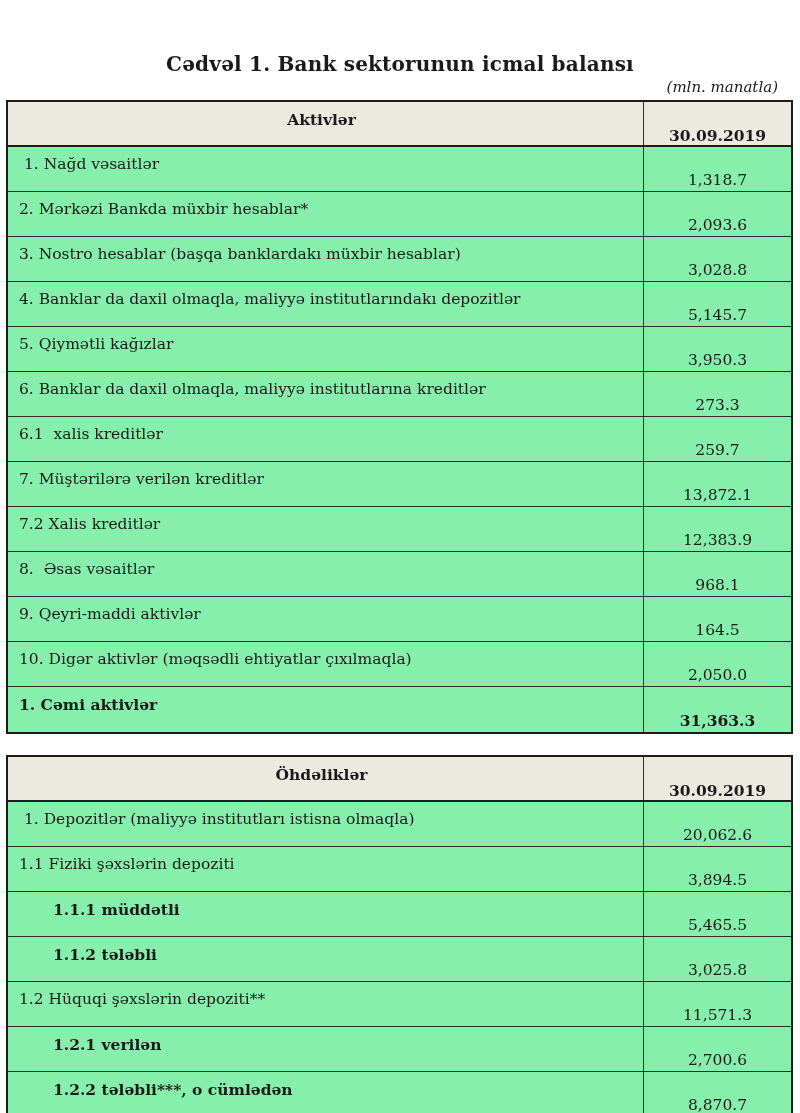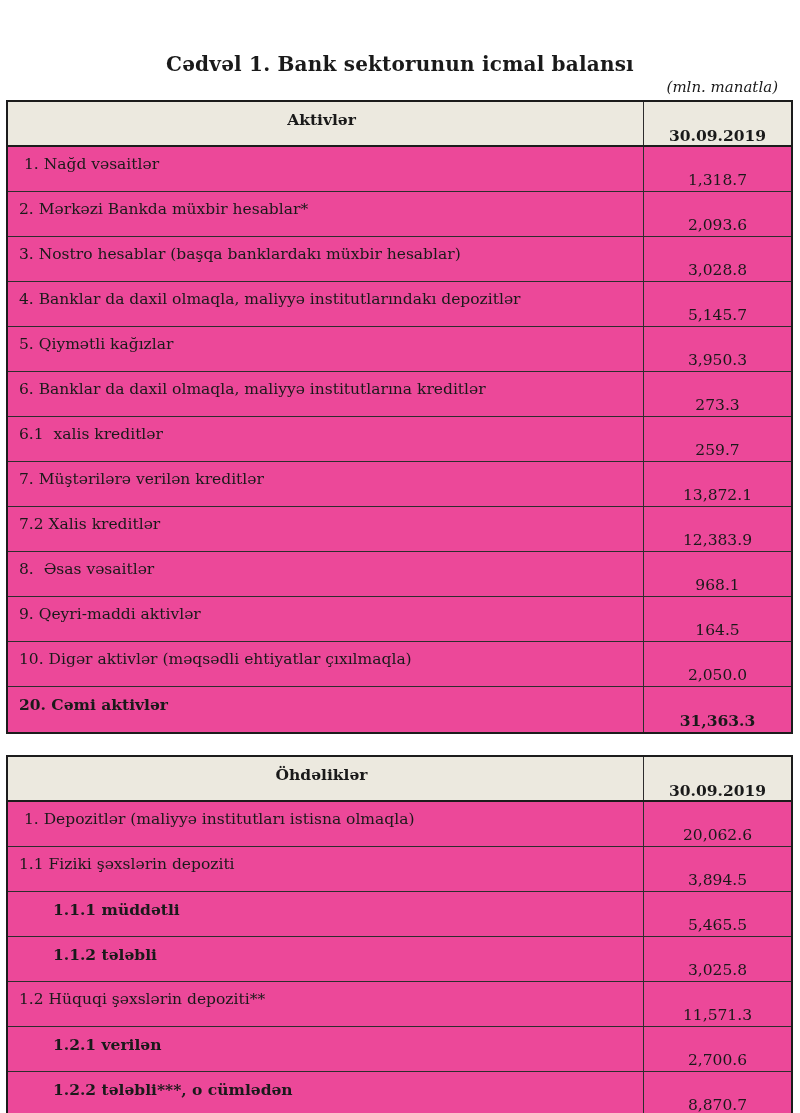--- a/index.html
+++ b/index.html
@@ -11,21 +11,21 @@
   .title {
     text-align: center; font-weight: bold; font-size: 20px;
     padding-top: 7px; letter-spacing: 0.2px; margin-top: 45px;
   }
   .unit-note {
     text-align: right; font-style: italic; font-size: 15px;
     padding-right: 22px; margin-top: 2px;
   }
   .tbl {
     width: 787px; margin-left: 6px; box-sizing: border-box;
-    border: 2px solid #1c1c1c; background: #ec4899;
+    border: 2px solid #1c1c1c; background: #86efac;
   }
   .tbl-assets { margin-top: 4px; }
   .tbl-liab   { margin-top: 21px; }
   .tr {
     display: flex; height: 45px; box-sizing: border-box;
     border-bottom: 1.5px solid #2d2d2d; font-size: 15.5px;
   }
   .tr:last-child { border-bottom: none; }
   .tr.bold { font-weight: bold; }
   .th {
@@ -101,21 +101,21 @@
   </div>
         <div class="tr">
     <div class="td-label">9. Qeyri-maddi aktivlər</div>
     <div class="td-value">164.5</div>
   </div>
         <div class="tr">
     <div class="td-label">10. Digər aktivlər (məqsədli ehtiyatlar çıxılmaqla)</div>
     <div class="td-value">2,050.0</div>
   </div>
         <div class="tr bold">
-    <div class="td-label">20. Cəmi aktivlər</div>
+    <div class="td-label">1. Cəmi aktivlər</div>
     <div class="td-value">31,363.3</div>
   </div>
       </div>
   </div>
 
   <div class="tbl tbl-liab">
     <div class="tr th">
       <div class="td-label">Öhdəliklər</div>
       <div class="td-value">30.09.2019</div>
     </div>

